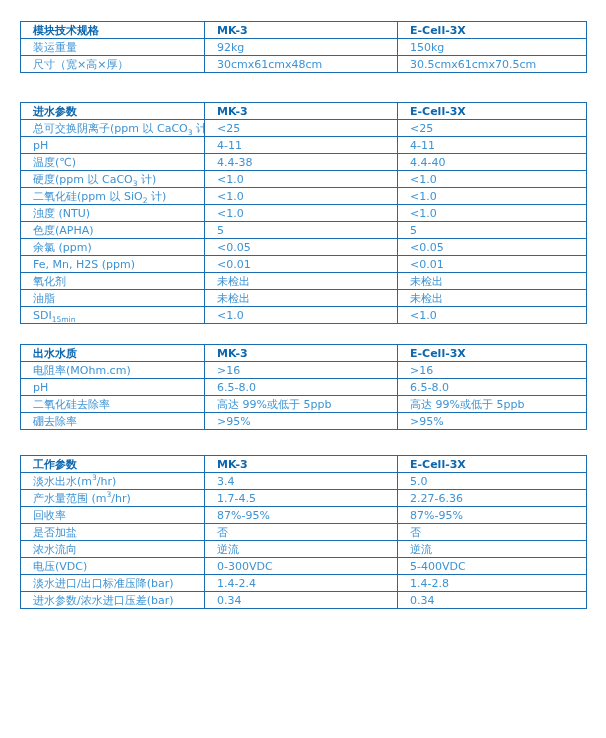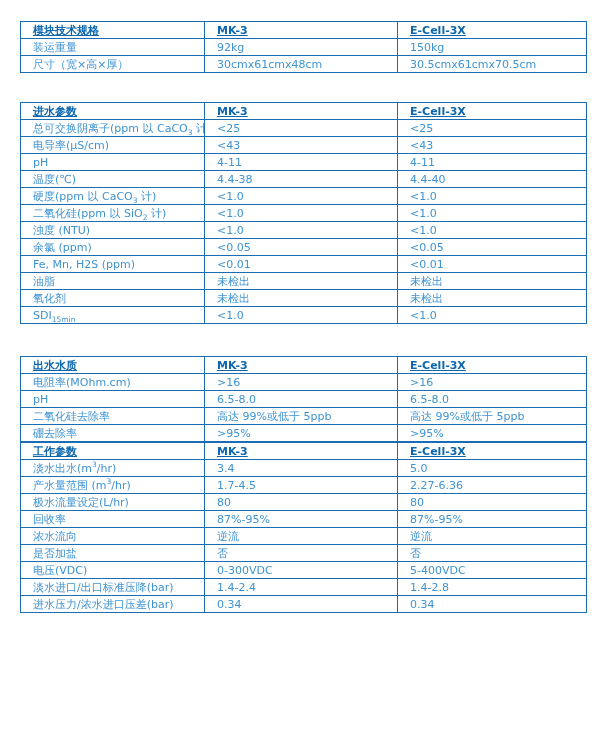--- a/index.html
+++ b/index.html
@@ -22,40 +22,39 @@
     background: var(--bg);
     padding: 21px 20px 0 20px;
     overflow: hidden;
   }
   table.spec-table {
     border-collapse: collapse;
     width: 566px;
     table-layout: fixed;
   }
   #tables > table:nth-child(1) { margin-bottom: 29px; }
-  #tables > table:nth-child(2) { margin-bottom: 32px; border-radius: 17px; }
-  #tables > table:nth-child(3) { }
+  #tables > table:nth-child(2) { margin-bottom: 20px; border-radius: 17px; }
+  #tables > table:nth-child(3) { margin-bottom: 25px; }
   col.col-1 { width: 184px; }
   col.col-2 { width: 193px; }
   col.col-3 { width: 189px; }
   .spec-table th, .spec-table td {
     border: 1px solid var(--border);
     font-size: 11px;
     line-height: 13px;
     height: 17px;
     padding: 1px 6px 1px 12px;
     text-align: left;
     white-space: nowrap;
     overflow: hidden;
     vertical-align: middle;
   }
   .spec-table th {
     color: var(--header-text);
     font-weight: bold;
-    text-decoration: underline;
   }
   .spec-table td {
     color: var(--body-text);
     font-weight: normal;
   }
   .spec-table sub, .spec-table sup {
     font-size: 7.5px;
     line-height: 0;
   }
 </style>
@@ -103,25 +102,20 @@
             <th>E-Cell-3X</th>
           </tr>
         </thead>
         <tbody>
           <tr>
             <td><span>总可交换阴离子(ppm 以 CaCO</span><sub>3</sub><span> 计)</span></td>
             <td>&lt;25</td>
             <td>&lt;25</td>
           </tr>
           <tr>
-            <td>电导率(μS/cm)</td>
-            <td>&lt;43</td>
-            <td>&lt;43</td>
-          </tr>
-          <tr>
             <td>pH</td>
             <td>4-11</td>
             <td>4-11</td>
           </tr>
           <tr>
             <td>温度(℃)</td>
             <td>4.4-38</td>
             <td>4.4-40</td>
           </tr>
           <tr>
@@ -133,36 +127,41 @@
             <td><span>二氧化硅(ppm 以 SiO</span><sub>2</sub><span> 计)</span></td>
             <td>&lt;1.0</td>
             <td>&lt;1.0</td>
           </tr>
           <tr>
             <td>浊度 (NTU)</td>
             <td>&lt;1.0</td>
             <td>&lt;1.0</td>
           </tr>
           <tr>
+            <td>色度(APHA)</td>
+            <td>5</td>
+            <td>5</td>
+          </tr>
+          <tr>
             <td>余氯 (ppm)</td>
             <td>&lt;0.05</td>
             <td>&lt;0.05</td>
           </tr>
           <tr>
             <td>Fe, Mn, H2S (ppm)</td>
             <td>&lt;0.01</td>
             <td>&lt;0.01</td>
           </tr>
           <tr>
+            <td>氧化剂</td>
+            <td>未检出</td>
+            <td>未检出</td>
+          </tr>
+          <tr>
             <td>油脂</td>
-            <td>未检出</td>
-            <td>未检出</td>
-          </tr>
-          <tr>
-            <td>氧化剂</td>
             <td>未检出</td>
             <td>未检出</td>
           </tr>
           <tr>
             <td><span>SDI</span><sub>15min</sub></td>
             <td>&lt;1.0</td>
             <td>&lt;1.0</td>
           </tr>
         </tbody>
       </table>
@@ -220,50 +219,45 @@
             <td><span>淡水出水(m</span><sup>3</sup><span>/hr)</span></td>
             <td>3.4</td>
             <td>5.0</td>
           </tr>
           <tr>
             <td><span>产水量范围 (m</span><sup>3</sup><span>/hr)</span></td>
             <td>1.7-4.5</td>
             <td>2.27-6.36</td>
           </tr>
           <tr>
-            <td>极水流量设定(L/hr)</td>
-            <td>80</td>
-            <td>80</td>
-          </tr>
-          <tr>
             <td>回收率</td>
             <td>87%-95%</td>
             <td>87%-95%</td>
           </tr>
           <tr>
+            <td>是否加盐</td>
+            <td>否</td>
+            <td>否</td>
+          </tr>
+          <tr>
             <td>浓水流向</td>
             <td>逆流</td>
             <td>逆流</td>
           </tr>
           <tr>
-            <td>是否加盐</td>
-            <td>否</td>
-            <td>否</td>
-          </tr>
-          <tr>
             <td>电压(VDC)</td>
             <td>0-300VDC</td>
             <td>5-400VDC</td>
           </tr>
           <tr>
             <td>淡水进口/出口标准压降(bar)</td>
             <td>1.4-2.4</td>
             <td>1.4-2.8</td>
           </tr>
           <tr>
-            <td>进水压力/浓水进口压差(bar)</td>
+            <td>进水参数/浓水进口压差(bar)</td>
             <td>0.34</td>
             <td>0.34</td>
           </tr>
         </tbody>
       </table>
     </div>
 </main>
 
 </body></html>

